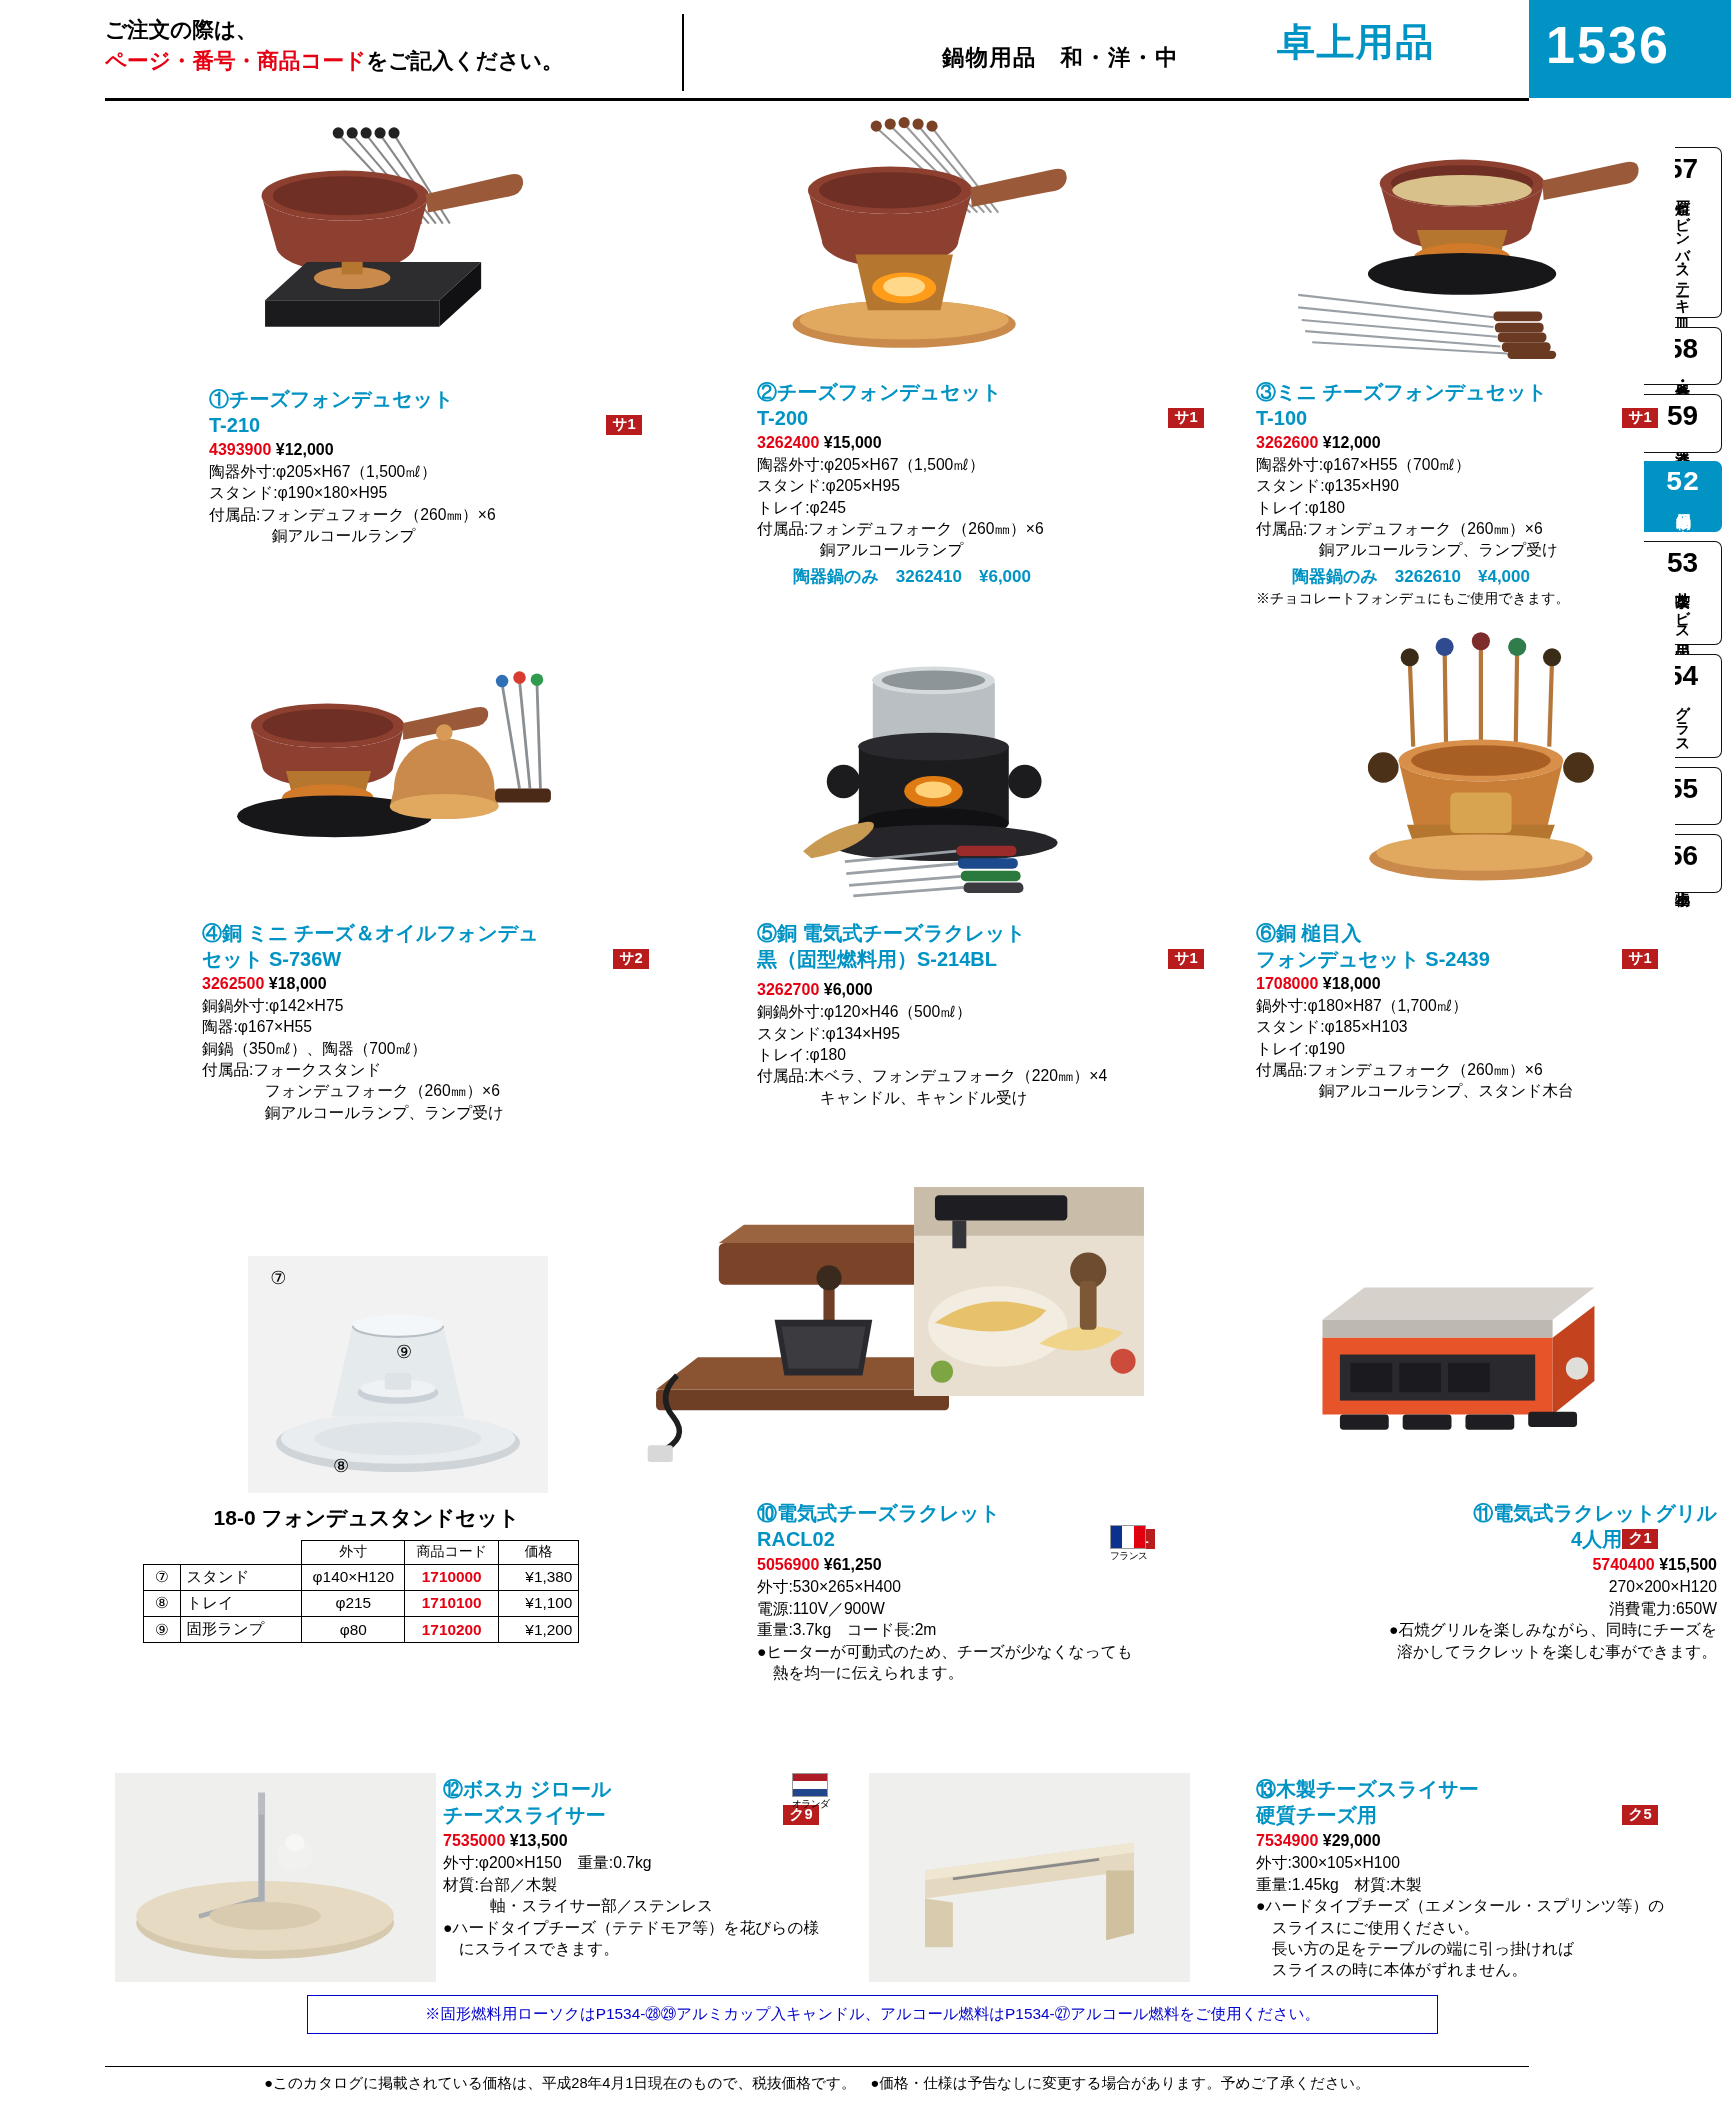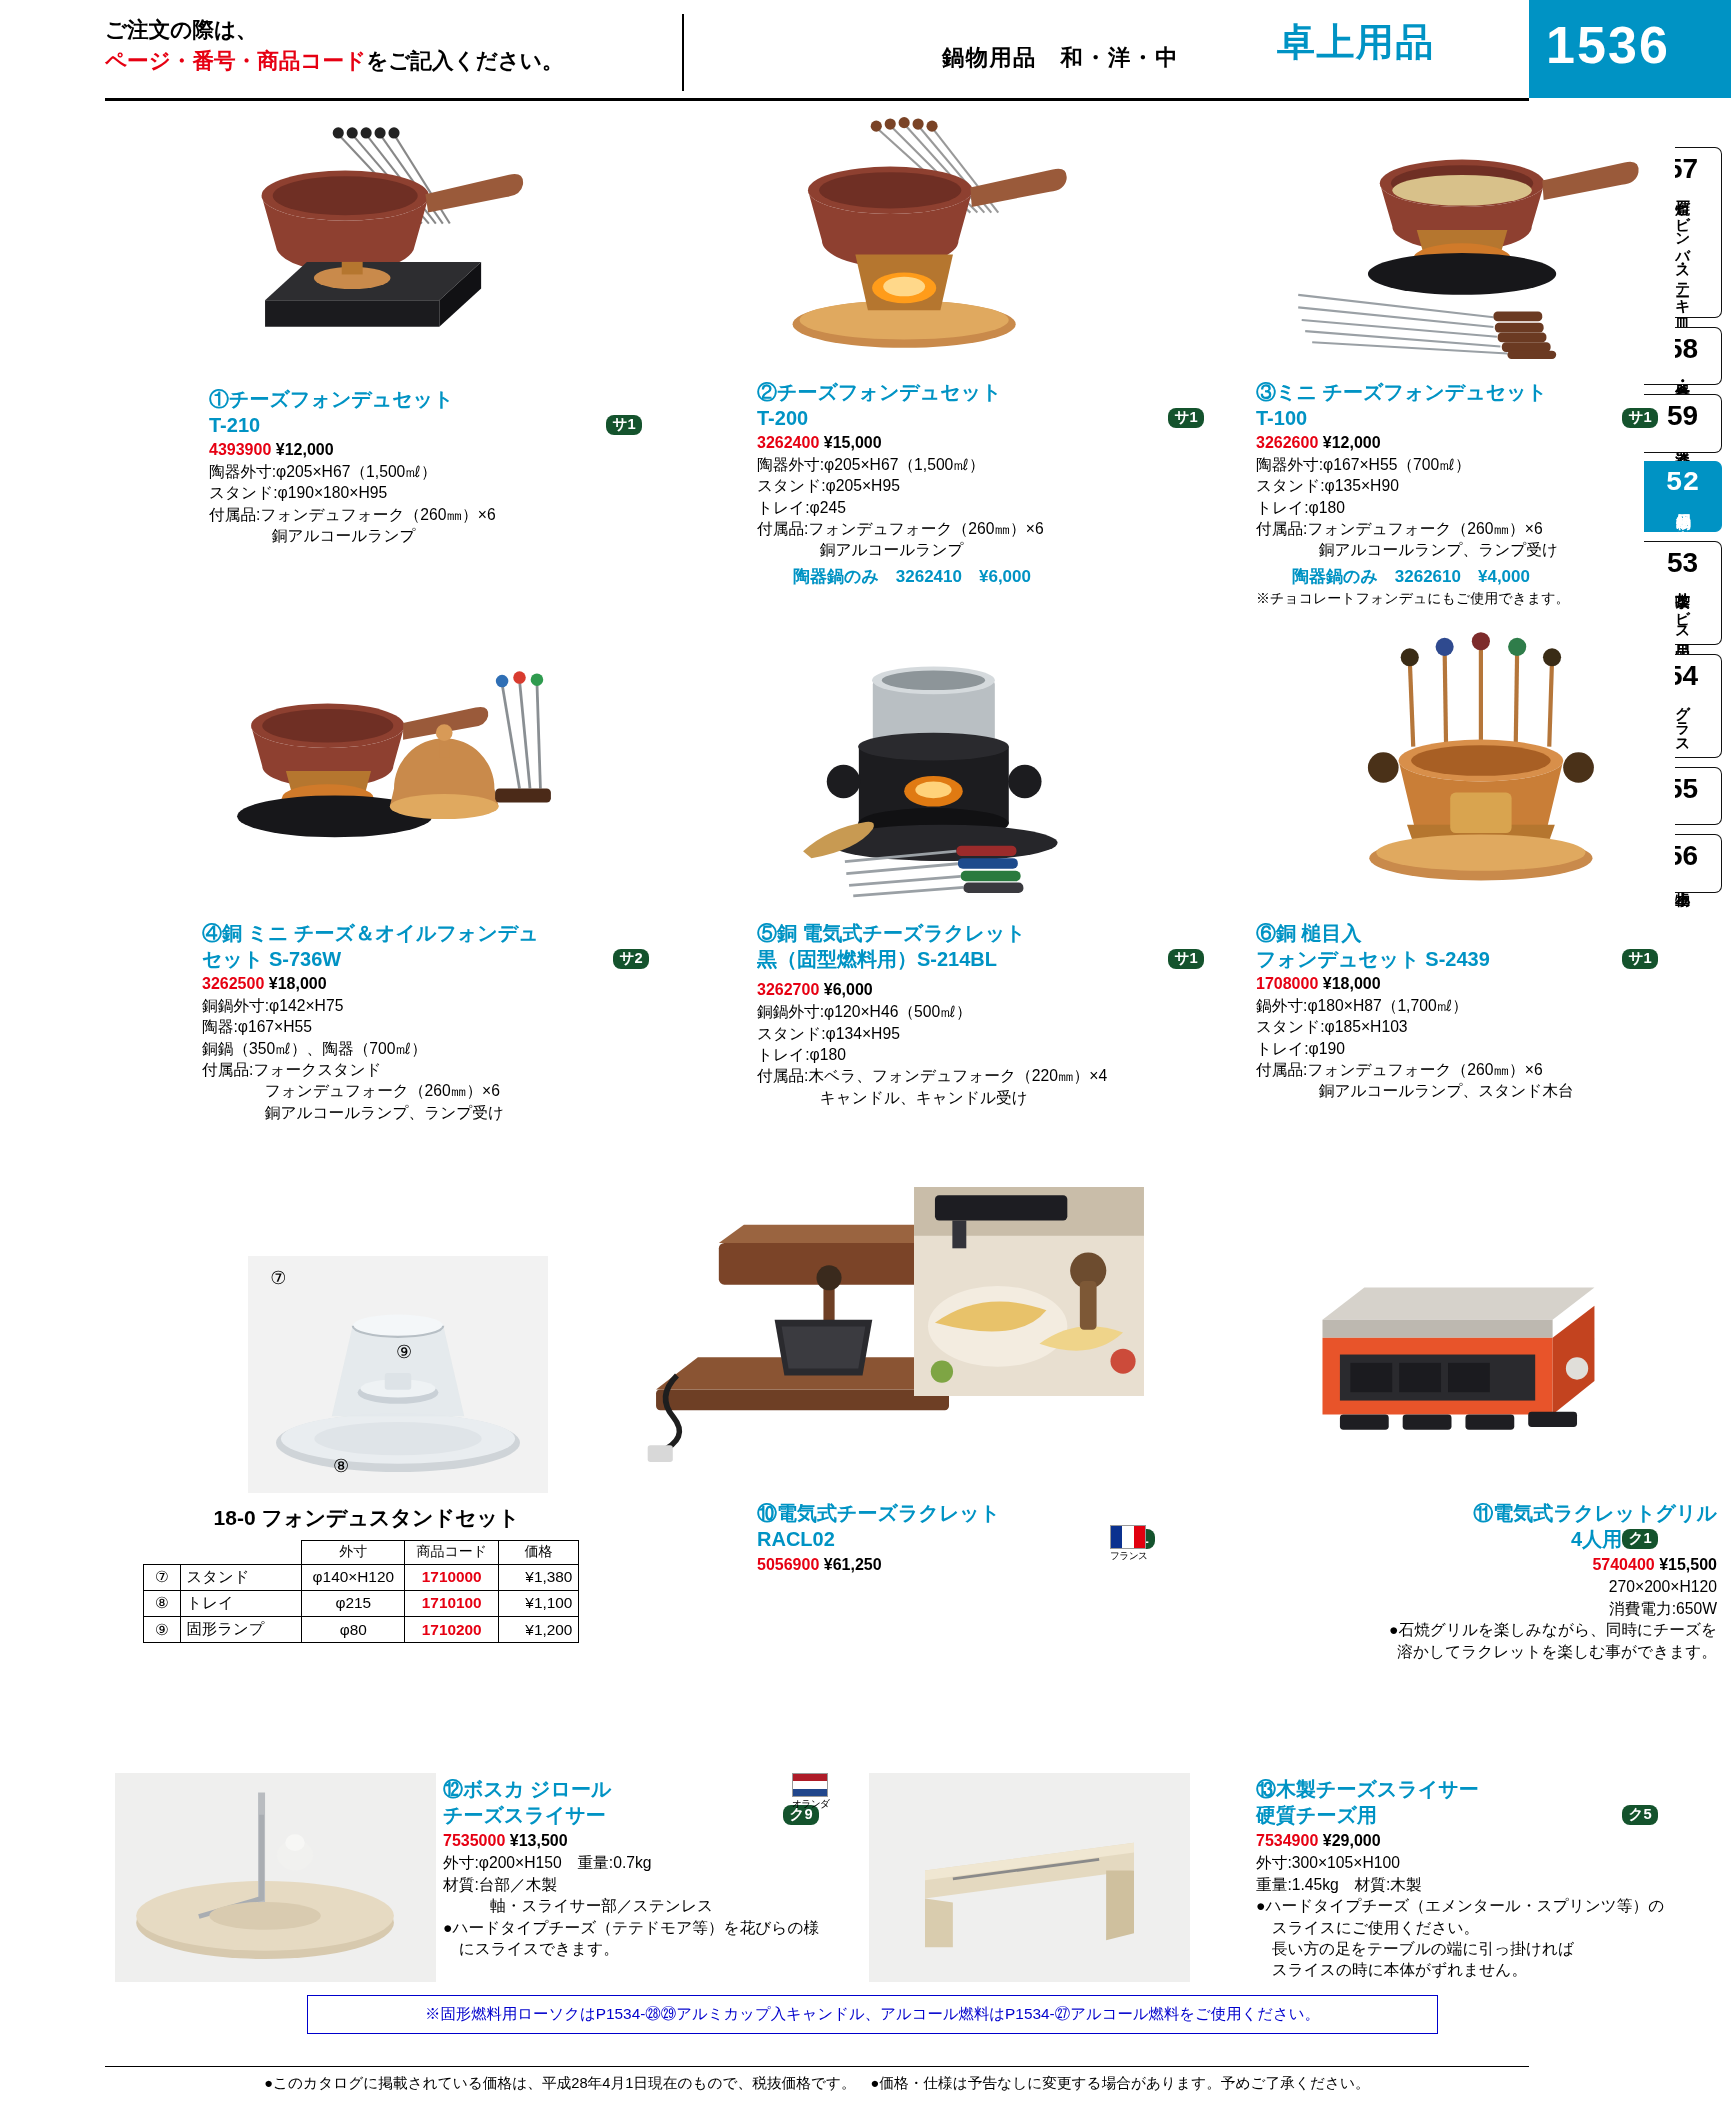--- a/index.html
+++ b/index.html
@@ -64,23 +64,23 @@
 
   
   .ttl { font-size:20px; font-weight:bold; color:#0093c4; line-height:1.28; }
   .code { color:#e60012; font-weight:bold; }
   .spec { font-size:15.7px; line-height:1.36; color:#000; }
   .redline { font-size:16px; font-weight:bold; }
   .blue { color:#0093c4;padding-left:36px; }
   .note { font-size:14px; line-height:1.35; }
 
   .sz-badge {
-    display:inline-block; background:#14532d; color:#fff;
+    display:inline-block; background:#b91c1c; color:#fff;
     font-size:14.7px; font-weight:bold; padding:2.1px 6.3px 2.8px 6.3px;
-    border-radius:8px; line-height:1;
+    border-radius:0; line-height:1;
   }
   .cap { position:absolute; }
 
   
   .ph { position:absolute; background:#fff; }
 
   
   .flag { display:inline-block; width:36px; height:24px; border:0.7px solid #999; vertical-align:middle; position:relative; }
   .flag-fr { background:linear-gradient(to right,#0b318f 0 33.3%,#fff 33.3% 66.6%,#e1000f 66.6% 100%); }
   .flag-nl { background:linear-gradient(to bottom,#ae1c28 0 33.3%,#fff 33.3% 66.6%,#21468b 66.6% 100%); }
@@ -541,20 +541,27 @@
       <span class="sz-badge" style="float:right;margin-top:2.8px;margin-right:49px;">サ1</span>
     </div>
     <div style="position:absolute;left:353px;top:24px;">
       <span class="flag flag-fr"></span>
       <span class="flag-cap">フランス</span>
     </div>
     <div class="redline" style="margin-top:4.2px;">
       <span class="code">5056900</span>
       <span style="color:#000;">¥61,250</span>
     </div>
+    <div class="spec" style="margin-top:2.1px;">
+      <div>外寸:530×265×H400</div>
+      <div>電源:110V／900W</div>
+      <div>重量:3.7kg　コード長:2m</div>
+      <div>●ヒーターが可動式のため、チーズが少なくなっても</div>
+      <div>　熱を均一に伝えられます。</div>
+    </div>
   </div>
 
   <div class="cap" style="left:1256px; top:1501px; width:461px;text-align:right;">
     <div class="ttl">
       <span>⑪</span><span>電気式ラクレットグリル</span><br>
       <span>4人用</span>
       <span class="sz-badge" style="float:right;margin-top:2.8px;margin-right:59px;">ク1</span>
     </div>
     <div class="redline" style="margin-top:4.2px;">
       <span class="code">5740400</span>

